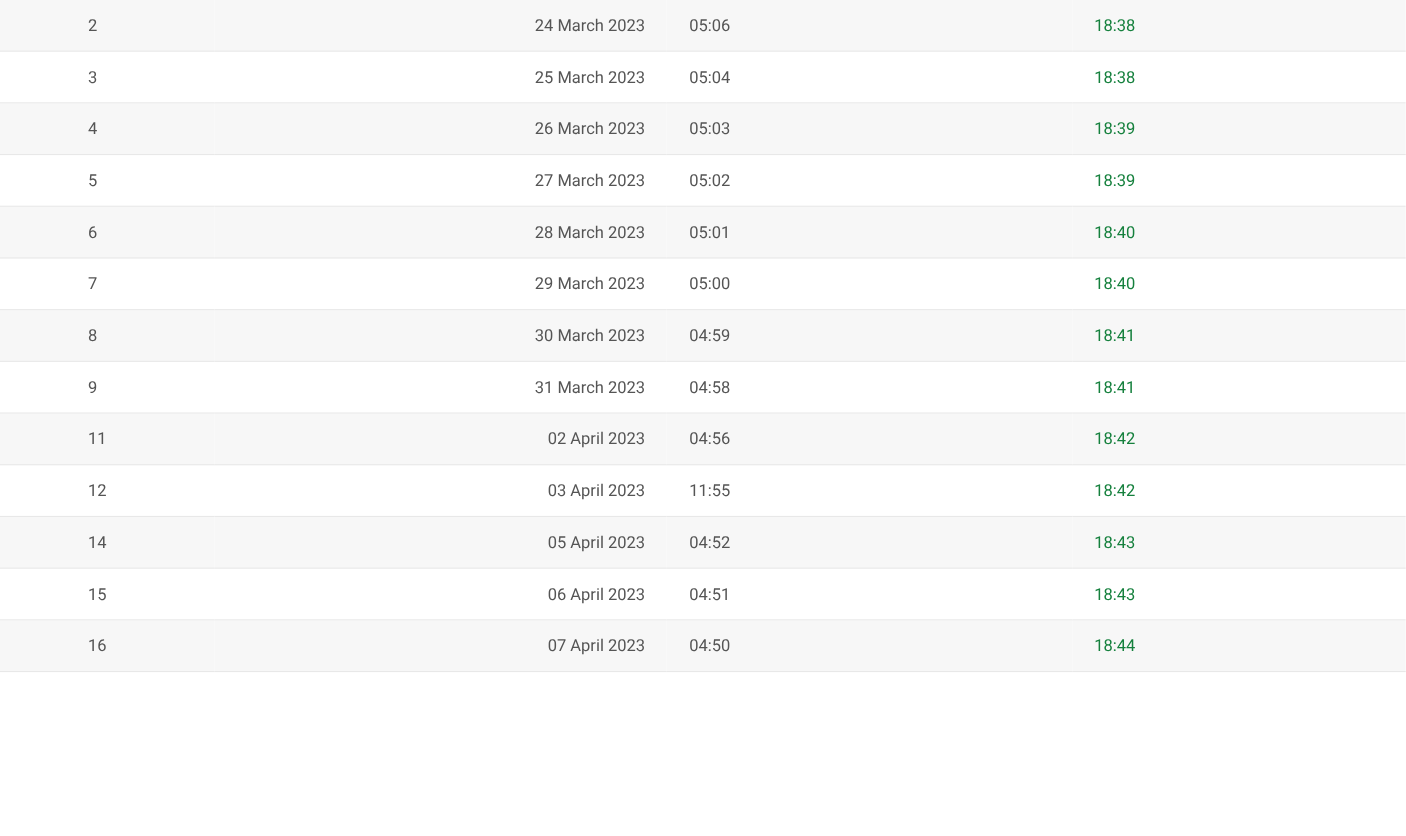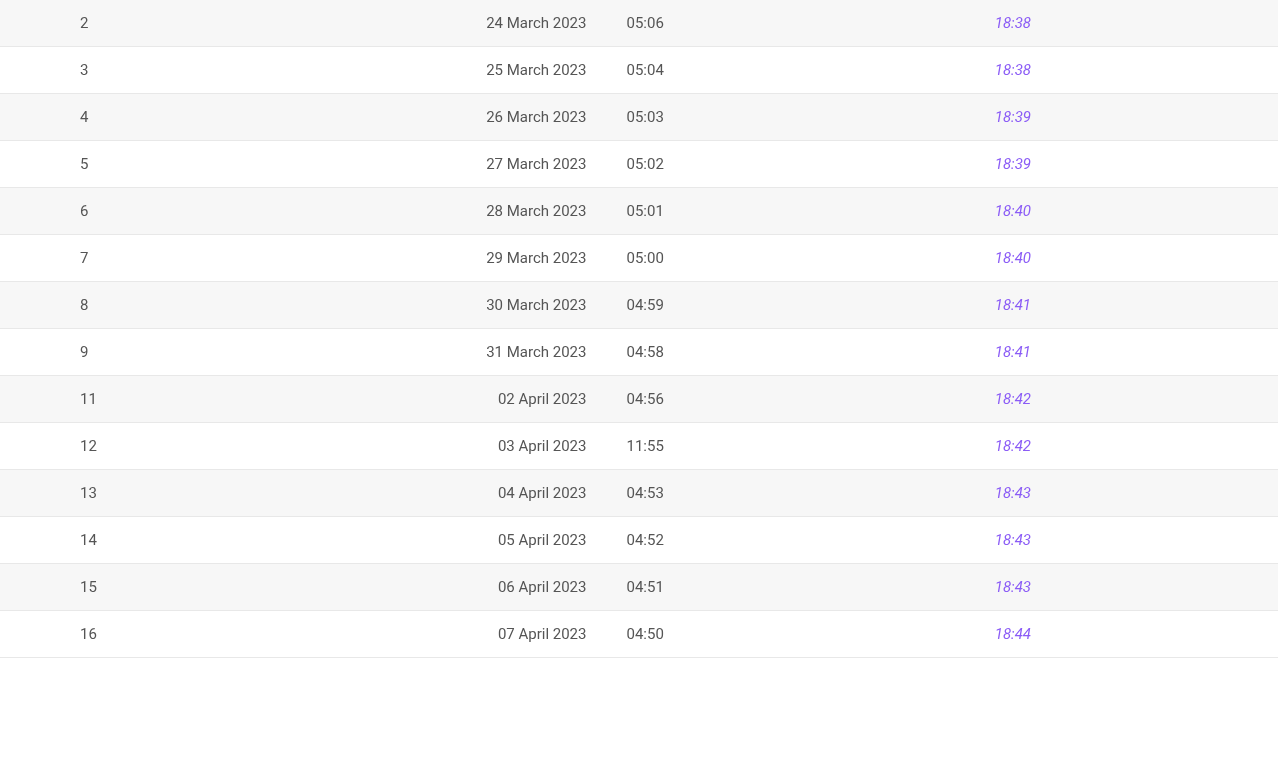--- a/index.html
+++ b/index.html
@@ -57,22 +57,21 @@
       text-align: right;
     }
 
     td:nth-child(3) {
       width: 340px;
       color: #555555;
     }
 
     td:nth-child(4) {
       width: 280px;
-      color: #8b5cf6;
-      font-style: italic;
+      color: #15803d;
     }
   </style>
 </head>
 <body>
 
 <div class="table-container">
   <table>
     <tbody id="table-body">
     <tr>
           <td>2</td>
@@ -128,26 +127,20 @@
           <td>04:56</td>
           <td>18:42</td>
         </tr>
         <tr>
           <td>12</td>
           <td>03 April 2023</td>
           <td>11:55</td>
           <td>18:42</td>
         </tr>
         <tr>
-          <td>13</td>
-          <td>04 April 2023</td>
-          <td>04:53</td>
-          <td>18:43</td>
-        </tr>
-        <tr>
           <td>14</td>
           <td>05 April 2023</td>
           <td>04:52</td>
           <td>18:43</td>
         </tr>
         <tr>
           <td>15</td>
           <td>06 April 2023</td>
           <td>04:51</td>
           <td>18:43</td>

